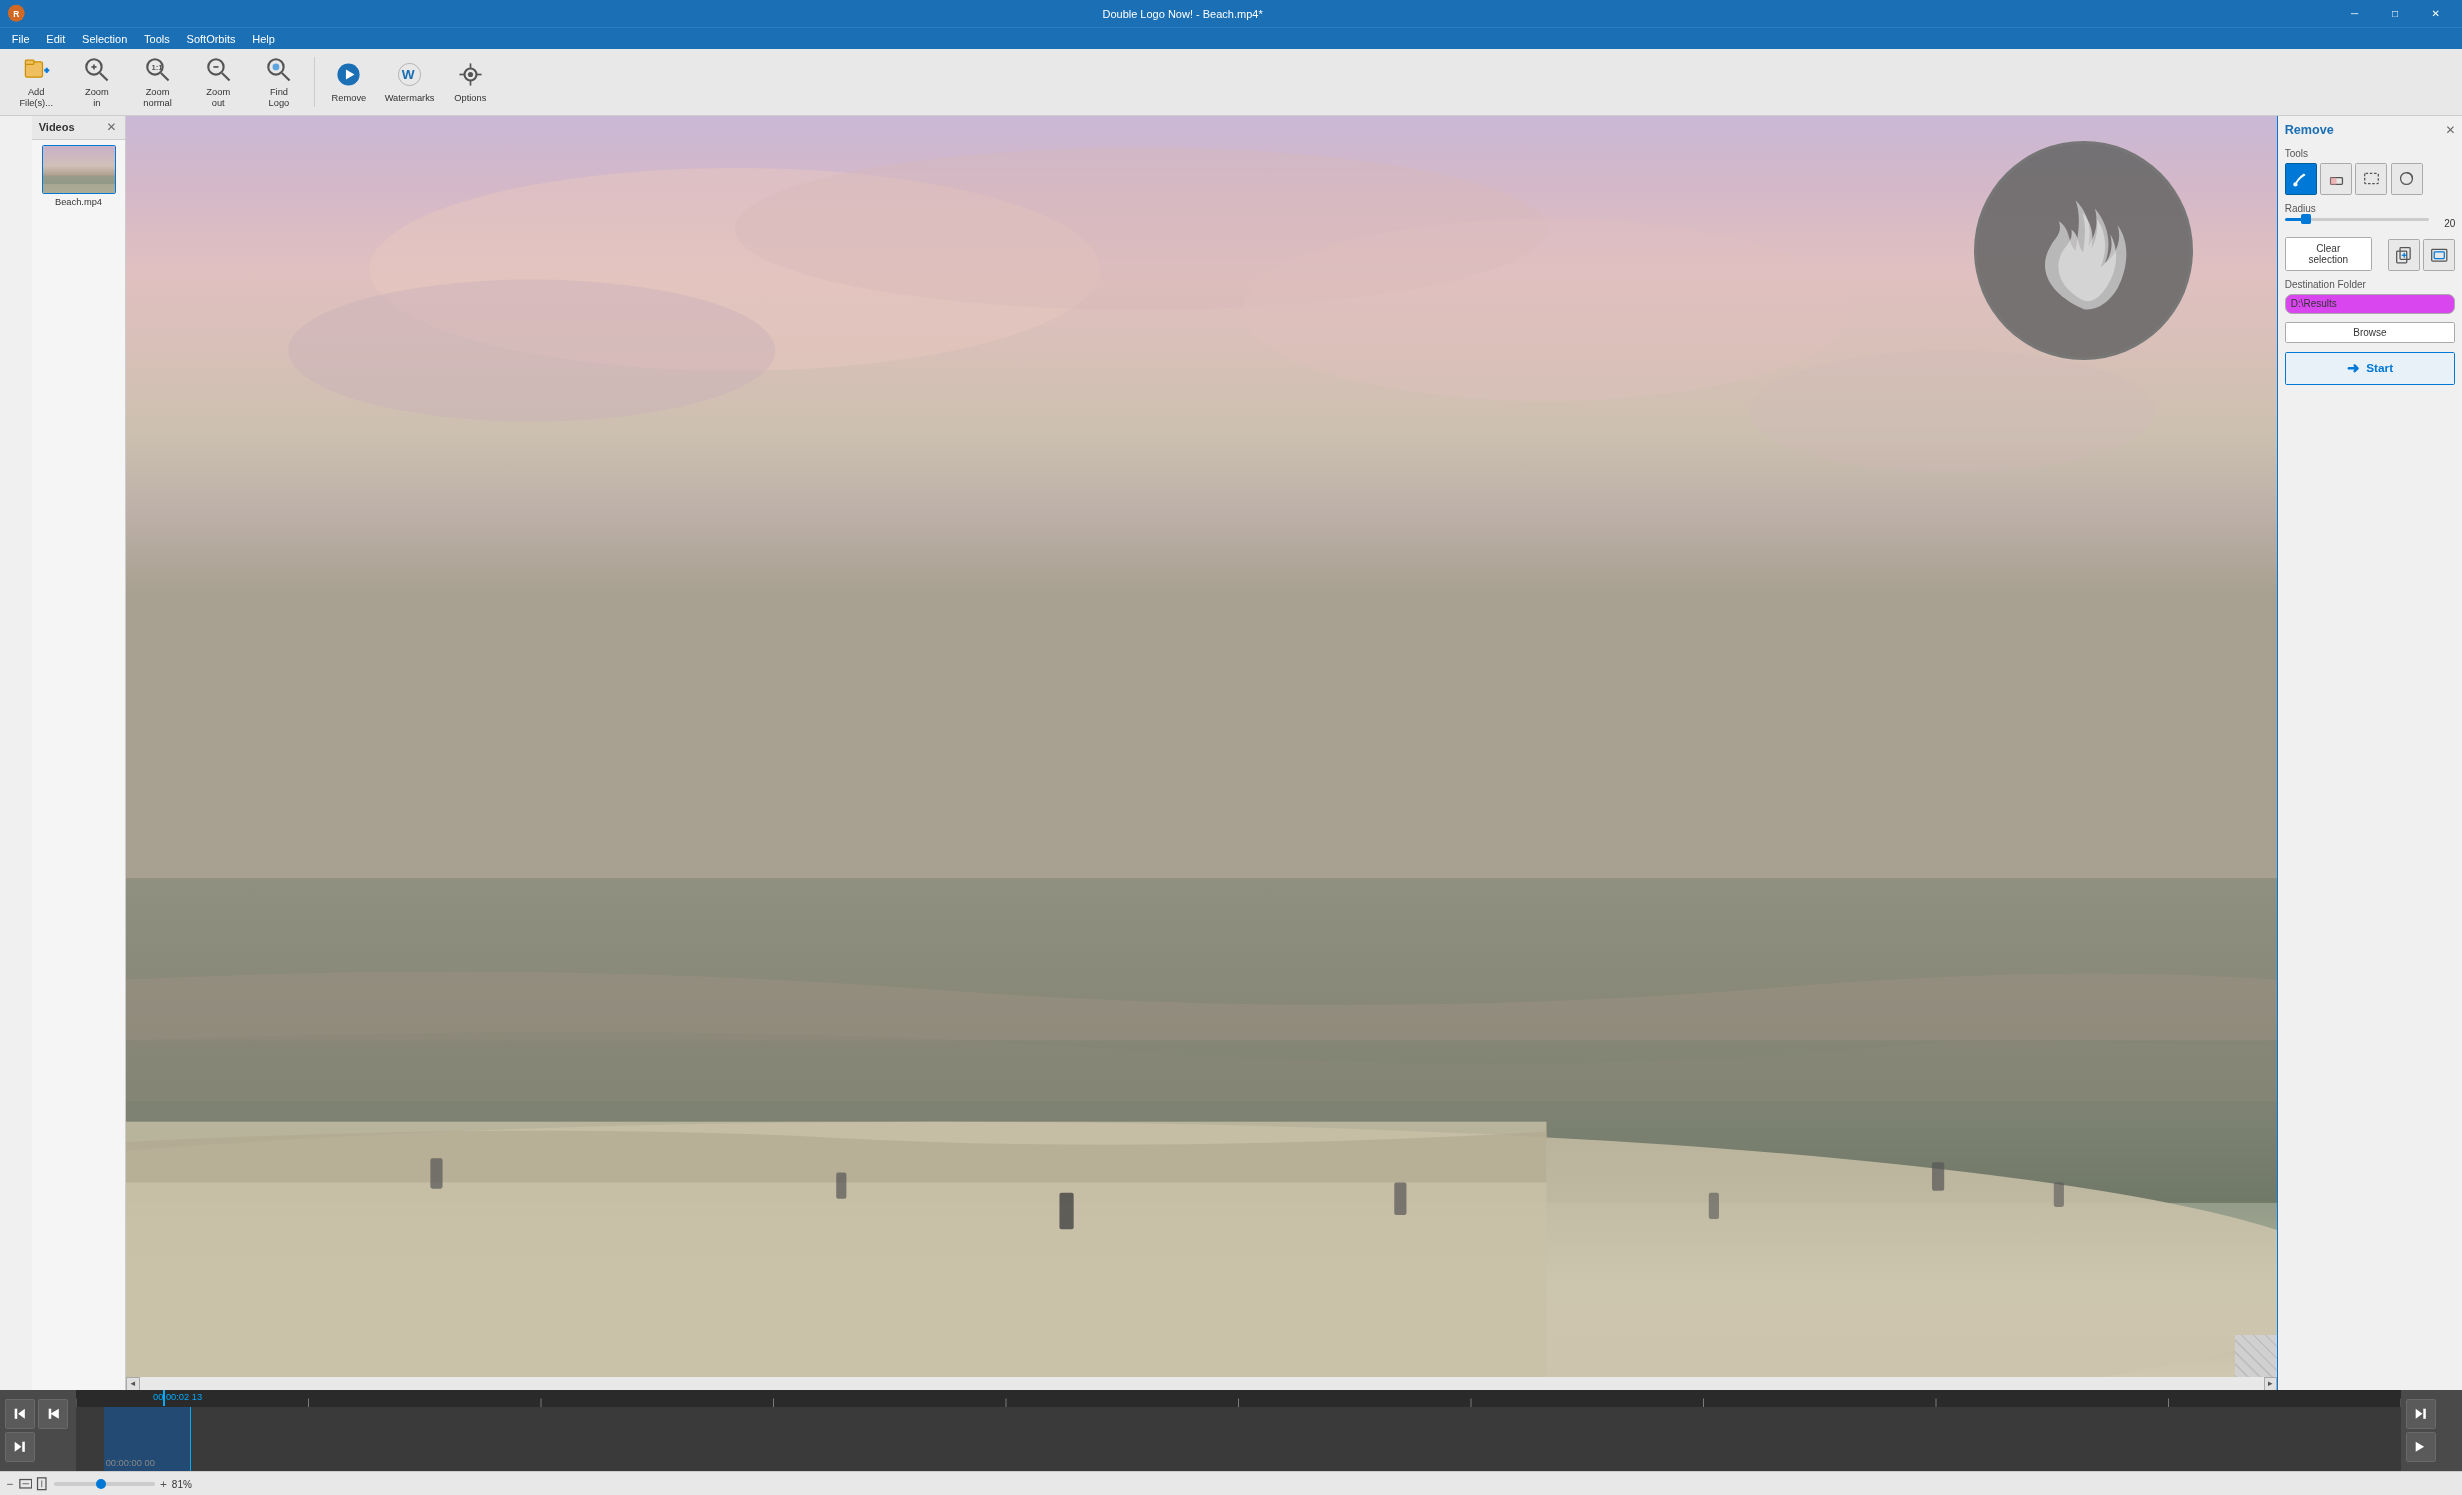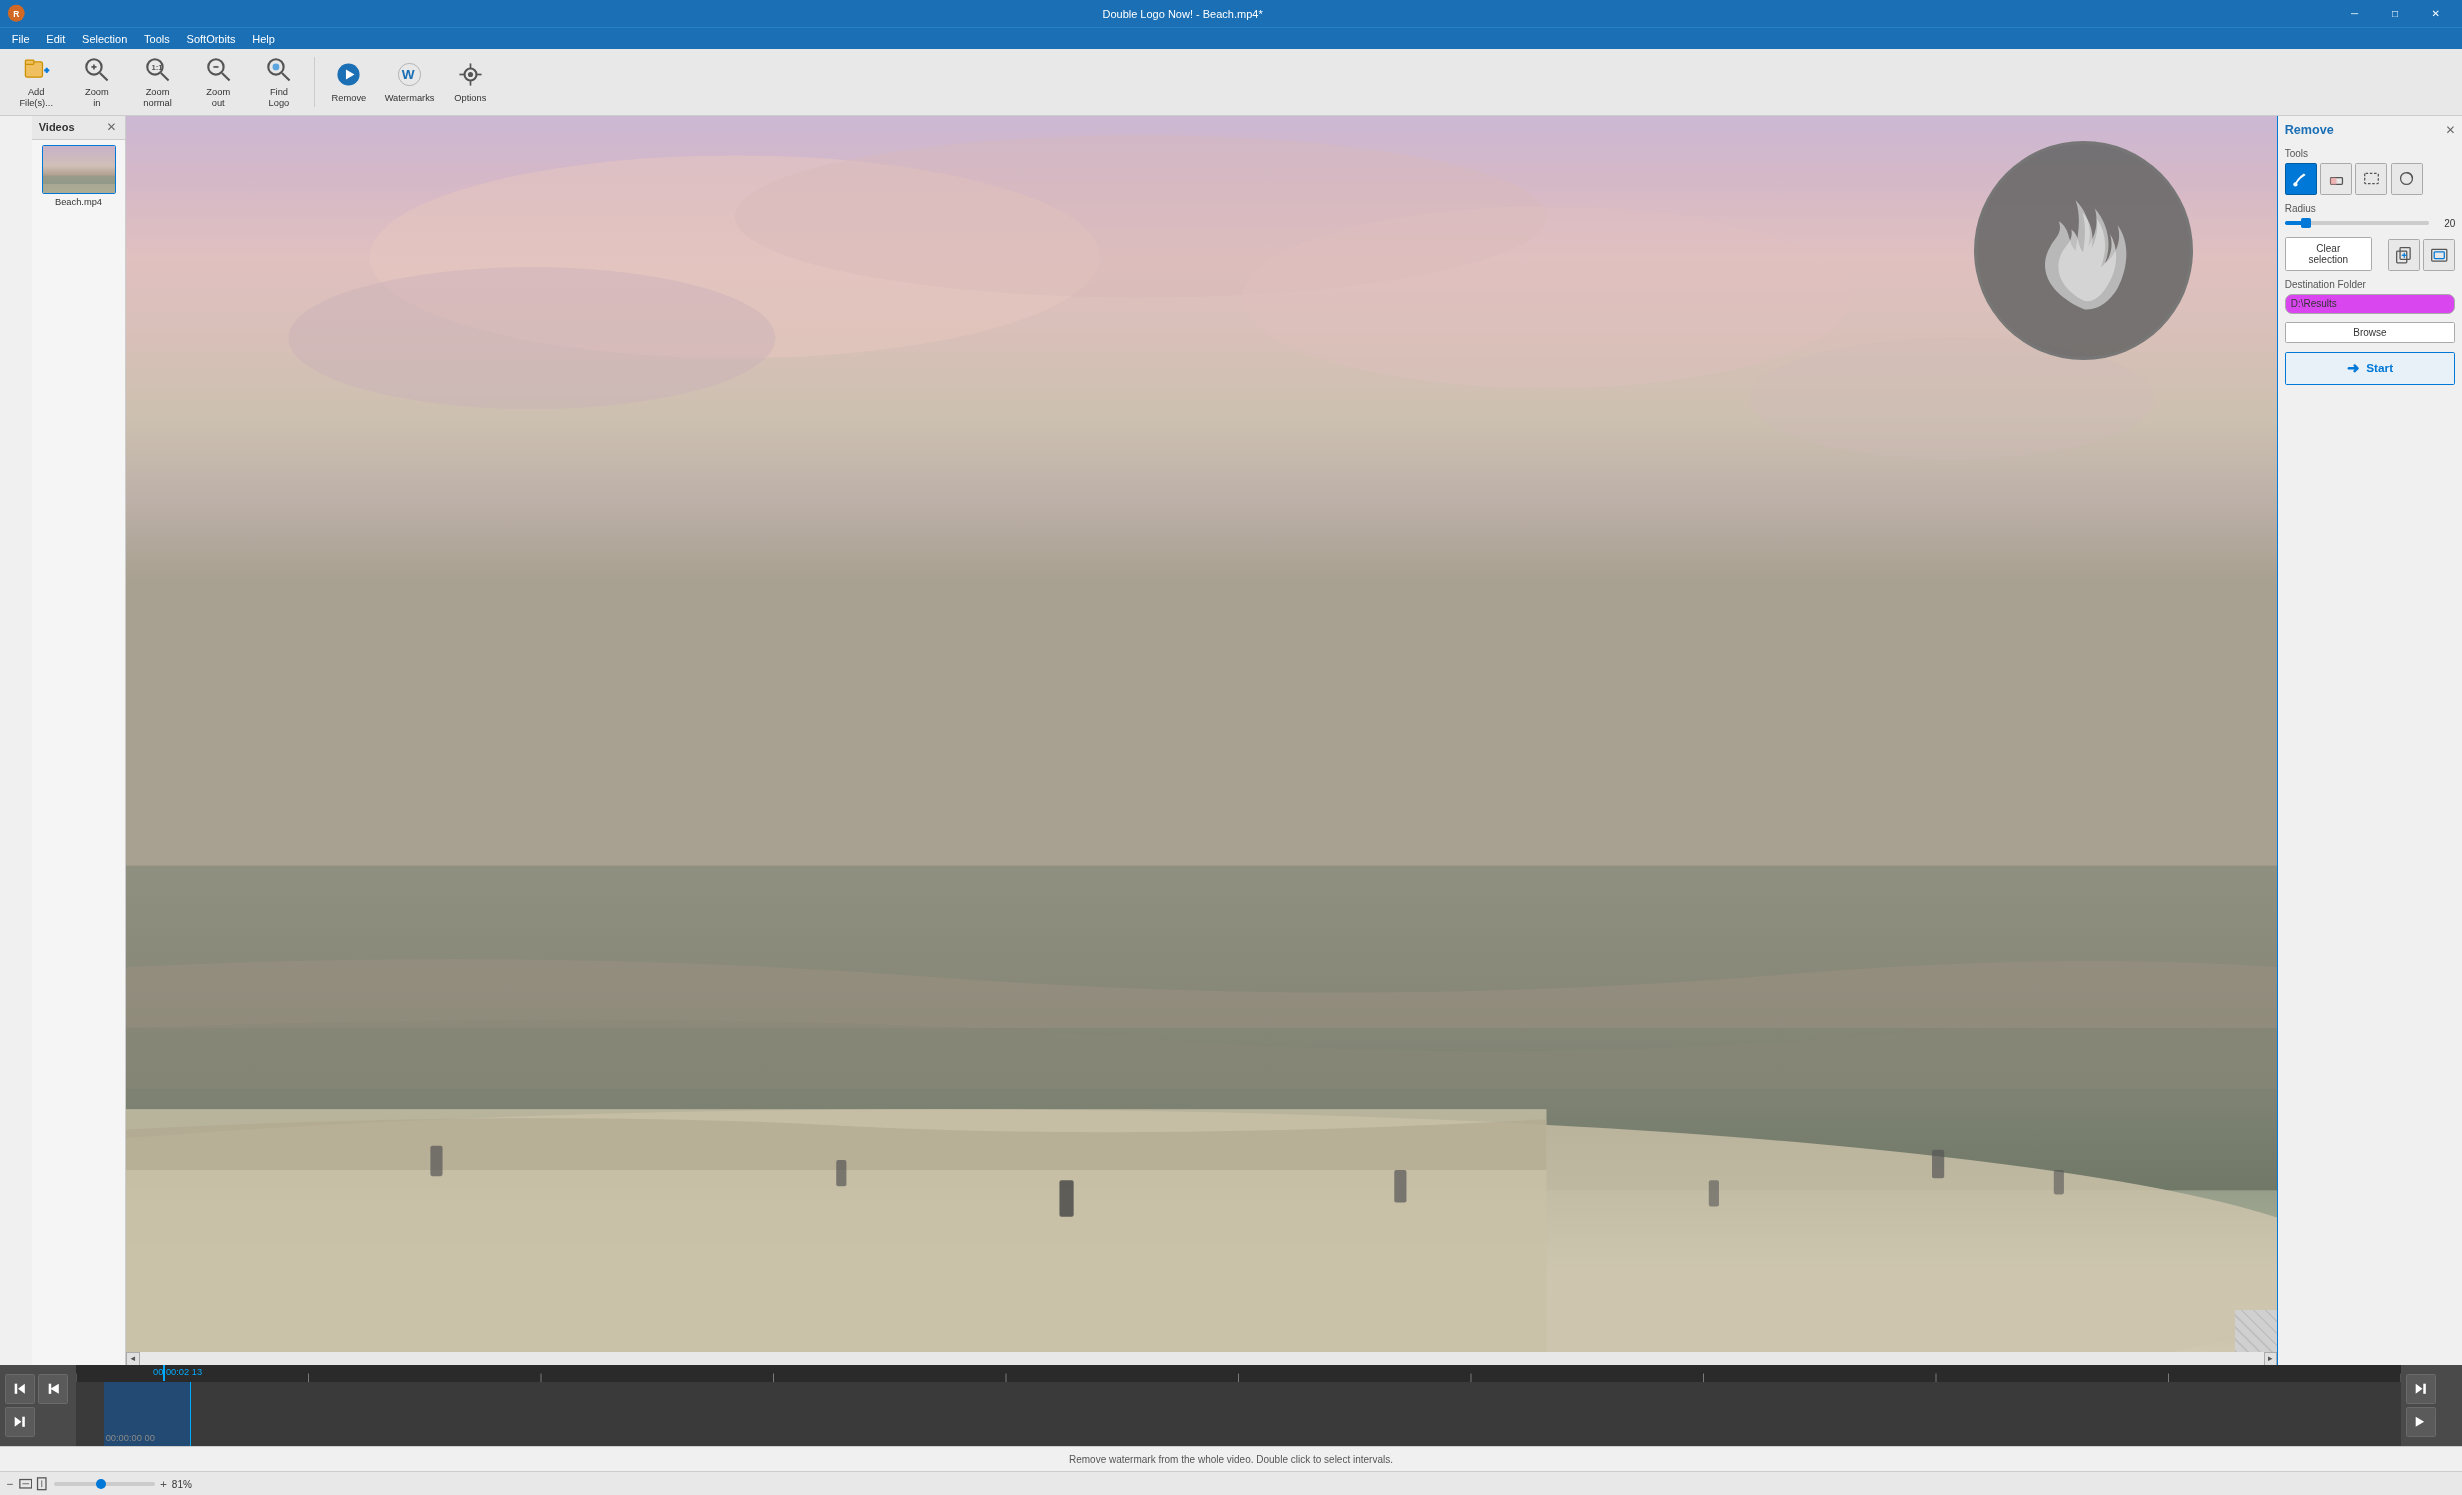--- a/index.html
+++ b/index.html
@@ -311,21 +311,20 @@
       border-radius: 1.7px;
     }
     .tool-btn.active {
       background: #0078d7;
       border-color: #005a9e;
       color: white;
     }
 
     .radius-row {
       display: flex;
-      align-items: center;
       gap: 9px;
     }
     .radius-slider {
       flex: 1;
       height: 3.4px;
       background: linear-gradient(to right, #0078d7 15%, #ccc 15%);
       border-radius: 1.7px;
       position: relative;
       cursor: pointer;
     }
@@ -967,23 +966,20 @@
           </svg>
         </div>
         <div class="tl-btn">
           <svg width="13.5" height="13.5" viewBox="0 0 16 16">
             <polygon points="2,2 12,8 2,14" fill="white"></polygon>
           </svg>
         </div>
       </div>
     </div>
 
-    <div id="statusbar">
-      <span>Remove watermark from the whole video. Double click to select intervals.</span>
-    </div>
 
     <div id="zoom-controls">
       <span class="zoom-icon">−</span>
       <div style="display:flex; align-items:center; gap:3.4px;">
         <svg width="13.5" height="13.5" viewBox="0 0 16 16">
           <rect x="1" y="3" width="14" height="10" fill="none" stroke="#555" stroke-width="1.5"></rect>
           <line x1="4" y1="8" x2="12" y2="8" stroke="#555" stroke-width="1"></line>
         </svg>
         <svg width="13.5" height="13.5" viewBox="0 0 16 16">
           <rect x="3" y="1" width="10" height="14" fill="none" stroke="#555" stroke-width="1.5"></rect>

